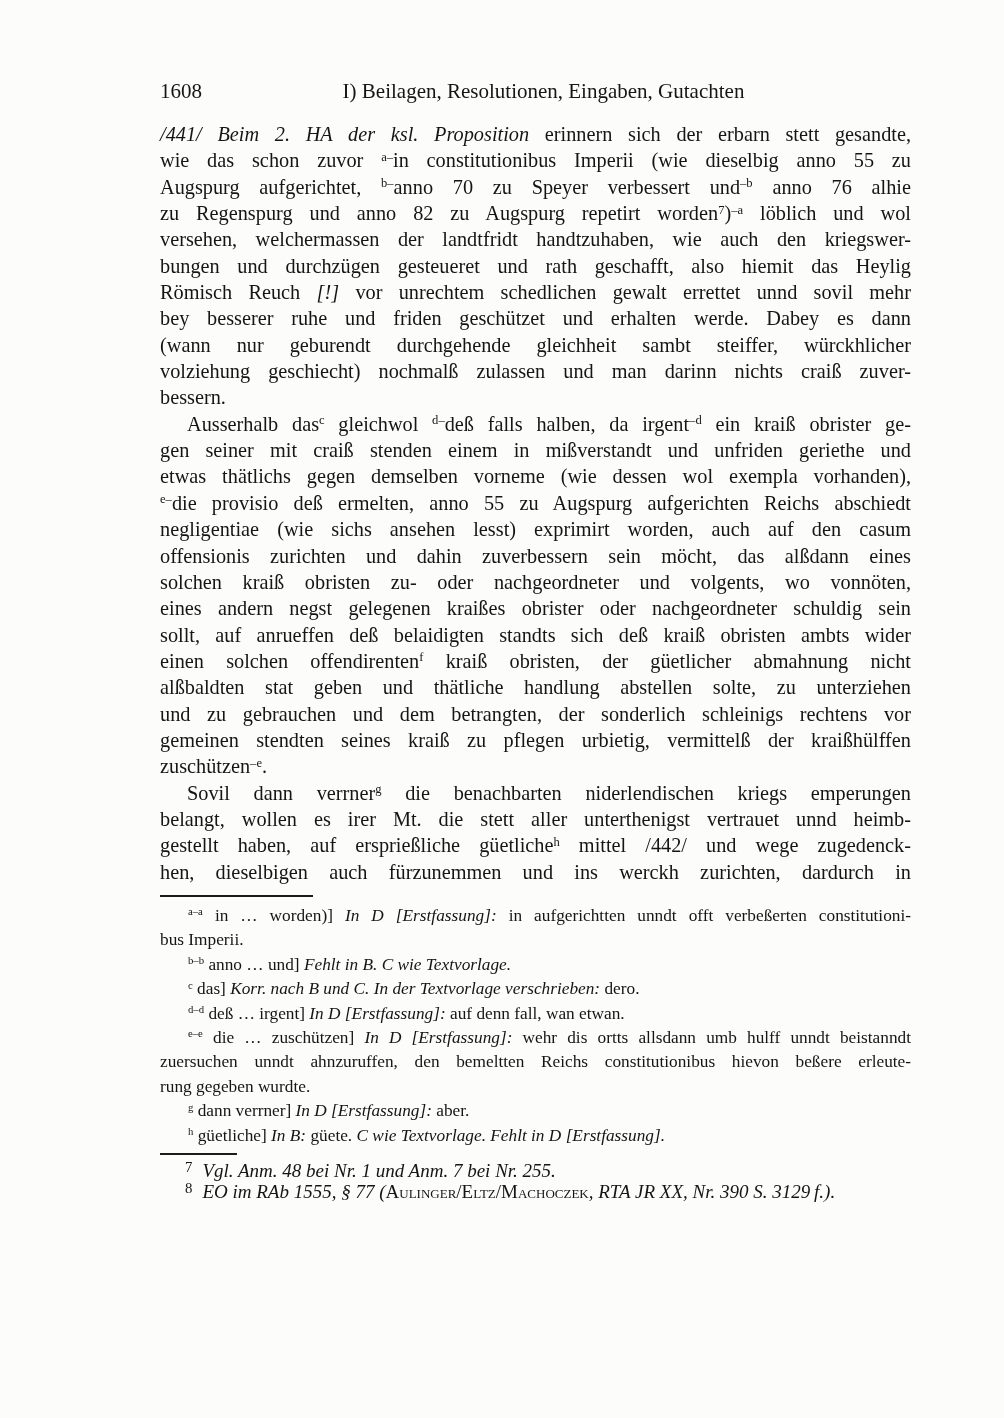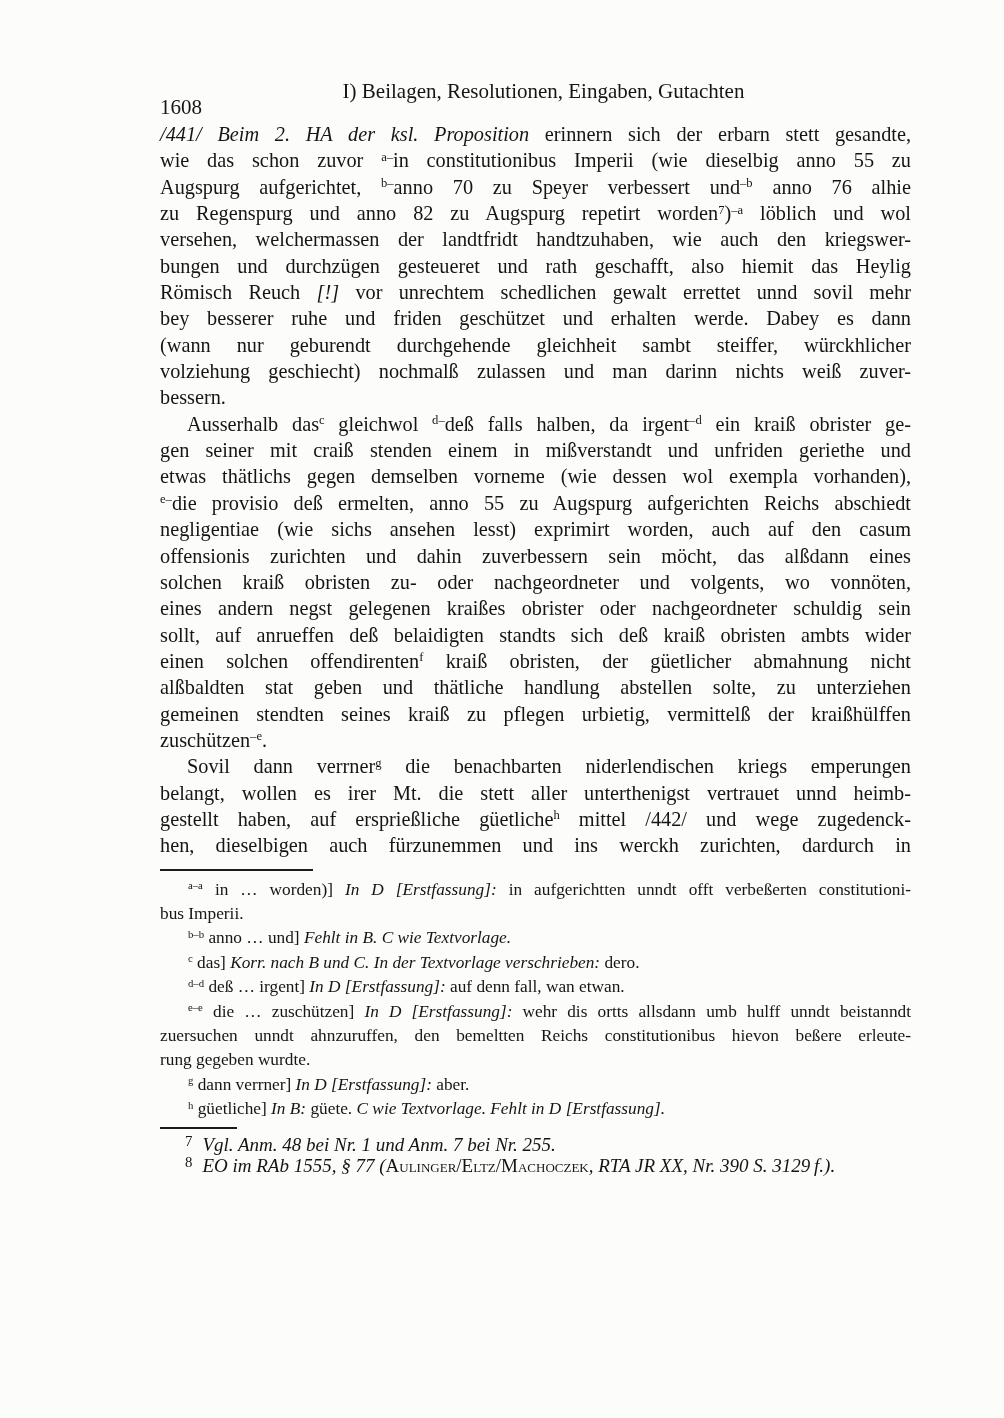--- a/index.html
+++ b/index.html
@@ -4,21 +4,21 @@
 <style>
   html,body{margin:0;padding:0;background:#fbfbf9;}
   .page{
     position:relative;width:1004px;height:1418px;background:#fcfcfa;
     font-family:"Liberation Serif","DejaVu Serif",serif;color:#151515;
     overflow:hidden;
   }
   .content{position:absolute;left:160px;top:79px;width:751px;}
   
   .header{position:relative;height:24px;font-size:21px;margin-bottom:18px;}
-  .pagenum{position:absolute;left:0;top:16px;}
+  .pagenum{position:absolute;left:0;top:0;}
   .running{position:absolute;left:16px;right:0;text-align:center;}
   
   .body-text{font-size:20.3px;line-height:26.35px;}
   .line{text-align:justify;text-justify:inter-word;white-space:normal;}
   .line.j{text-align-last:justify;}
   .line.ind{text-indent:27px;}
   .it{font-style:italic;}
   .sup{font-size:62%;position:relative;top:-0.52em;line-height:0;}
   .sc{font-variant:small-caps;font-style:normal;}
   
@@ -47,35 +47,36 @@
         <div>
           <div class="line j"><span class="it">/441/ Beim 2. HA der ksl. Proposition</span><span> erinnern sich der erbarn stett gesandte,</span></div>
           <div class="line j"><span>wie das schon zuvor </span><span class="sup">a–</span><span>in constitutionibus Imperii (wie dieselbig anno 55 zu</span></div>
           <div class="line j"><span>Augspurg aufgerichtet, </span><span class="sup">b–</span><span>anno 70 zu Speyer verbessert und</span><span class="sup">–b</span><span> anno 76 alhie</span></div>
           <div class="line j"><span>zu Regenspurg und anno 82 zu Augspurg repetirt worden</span><span class="sup">7</span><span>)</span><span class="sup">–a</span><span> löblich und wol</span></div>
           <div class="line j"><span>versehen, welchermassen der landtfridt handtzuhaben, wie auch den kriegswer-</span></div>
           <div class="line j"><span>bungen und durchzügen gesteueret und rath geschafft, also hiemit das Heylig</span></div>
           <div class="line j"><span>Römisch Reuch </span><span class="it">[!]</span><span> vor unrechtem schedlichen gewalt errettet unnd sovil mehr</span></div>
           <div class="line j"><span>bey besserer ruhe und friden geschützet und erhalten werde. Dabey es dann</span></div>
           <div class="line j"><span>(wann nur geburendt durchgehende gleichheit sambt steiffer, würckhlicher</span></div>
-          <div class="line j"><span>volziehung geschiecht) nochmalß zulassen und man darinn nichts weiß zuver-</span></div>
+          <div class="line j"><span>volziehung geschiecht) nochmalß zulassen und man darinn nichts craiß zuver-</span></div>
           <div class="line"><span>bessern.</span></div>
         </div>
         <div>
           <div class="line j ind"><span>Ausserhalb das</span><span class="sup">c</span><span> gleichwol </span><span class="sup">d–</span><span>deß falls halben, da irgent</span><span class="sup">–d</span><span> ein kraiß obrister ge-</span></div>
           <div class="line j"><span>gen seiner mit craiß stenden einem in mißverstandt und unfriden geriethe und</span></div>
           <div class="line j"><span>etwas thätlichs gegen demselben vorneme (wie dessen wol exempla vorhanden),</span></div>
           <div class="line j"><span class="sup">e–</span><span>die provisio deß ermelten, anno 55 zu Augspurg aufgerichten Reichs abschiedt</span></div>
           <div class="line j"><span>negligentiae (wie sichs ansehen lesst) exprimirt worden, auch auf den casum</span></div>
           <div class="line j"><span>offensionis zurichten und dahin zuverbessern sein möcht, das alßdann eines</span></div>
           <div class="line j"><span>solchen kraiß obristen zu- oder nachgeordneter und volgents, wo vonnöten,</span></div>
           <div class="line j"><span>eines andern negst gelegenen kraißes obrister oder nachgeordneter schuldig sein</span></div>
           <div class="line j"><span>sollt, auf anrueffen deß belaidigten standts sich deß kraiß obristen ambts wider</span></div>
           <div class="line j"><span>einen solchen offendirenten</span><span class="sup">f</span><span> kraiß obristen, der güetlicher abmahnung nicht</span></div>
           <div class="line j"><span>alßbaldten stat geben und thätliche handlung abstellen solte, zu unterziehen</span></div>
+          <div class="line j"><span>und zu gebrauchen und dem betrangten, der sonderlich schleinigs rechtens vor</span></div>
           <div class="line j"><span>gemeinen stendten seines kraiß zu pflegen urbietig, vermittelß der kraißhülffen</span></div>
           <div class="line"><span>zuschützen</span><span class="sup">–e</span><span>.</span></div>
         </div>
         <div>
           <div class="line j ind"><span>Sovil dann verrner</span><span class="sup">g</span><span> die benachbarten niderlendischen kriegs emperungen</span></div>
           <div class="line j"><span>belangt, wollen es irer Mt. die stett aller unterthenigst vertrauet unnd heimb-</span></div>
           <div class="line j"><span>gestellt haben, auf ersprießliche güetliche</span><span class="sup">h</span><span> mittel /442/ und wege zugedenck-</span></div>
           <div class="line j"><span>hen, dieselbigen auch fürzunemmen und ins werckh zurichten, dardurch in</span></div>
         </div>
       </div>

